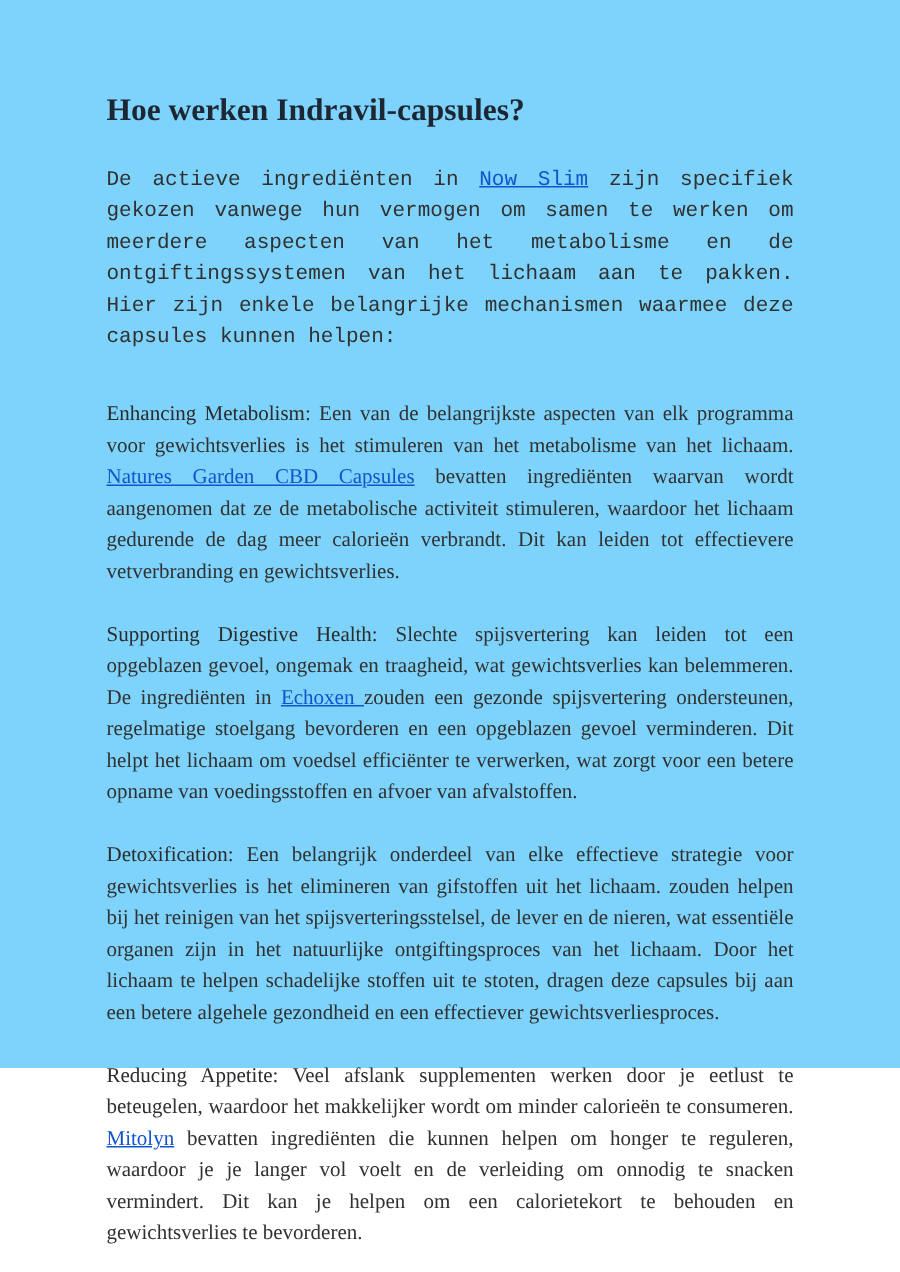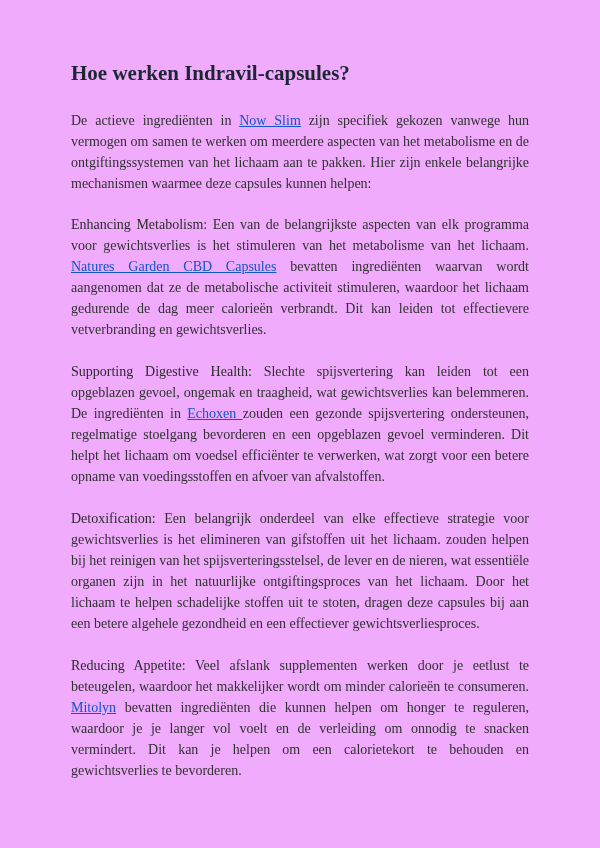--- a/index.html
+++ b/index.html
@@ -6,23 +6,23 @@
     margin: 0;
     padding: 0;
     width: 600px;
     height: 848px;
     overflow: hidden;
     background: #ffffff;
   }
   .page {
     box-sizing: border-box;
     width: 600px;
-    height: 848px;
+    height: 712px;
     padding: 60px 71px 0 71px;
-    background: #f0abfc;
+    background: #7dd3fc;
   }
   h1.doc-h1 {
     font-family: "Liberation Serif", "DejaVu Serif", serif;
     font-weight: bold;
     font-size: 21px;
     line-height: 1.25;
     color: #1d2733;
     margin: 0 0 24px 0;
   }
   h2.doc-h2 {
@@ -35,21 +35,21 @@
   }
   p.doc-p {
     font-family: "Liberation Serif", "DejaVu Serif", serif;
     font-size: 14px;
     line-height: 21px;
     color: #313131;
     text-align: justify;
     margin: 0 0 21px 0;
   }
   p.doc-p strong { font-weight: normal; color: #2b2b2b; }
-  p.gap-large { margin-bottom: 20px; }
+  p.gap-large { margin-bottom: 30px; font-family: Liberation Mono, monospace; }
   a.doclink {
     color: #1155cc;
     text-decoration: underline;
     cursor: pointer;
   }
 </style>
 </head>
 <body>
 
 <div class="page">

